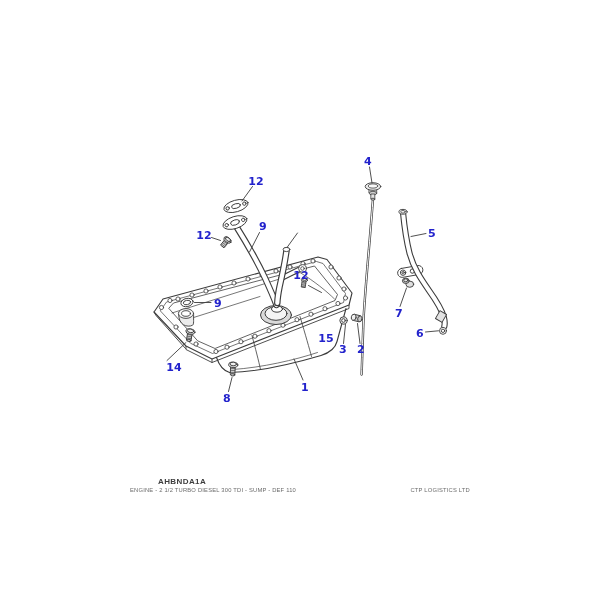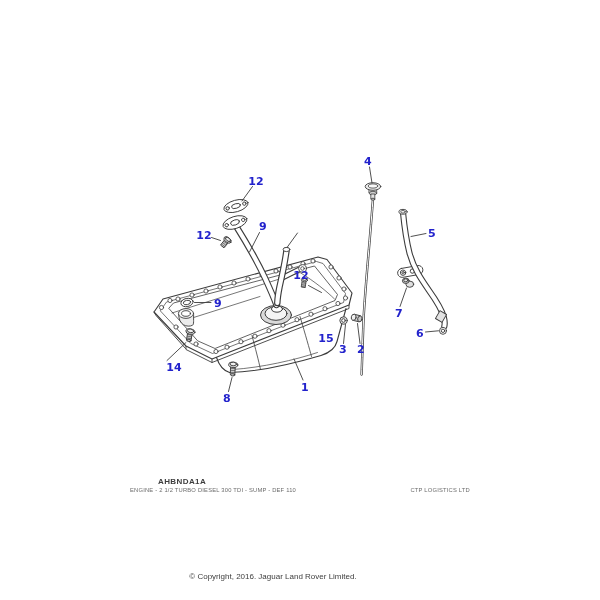--- a/index.html
+++ b/index.html
@@ -249,14 +249,13 @@
   <div class="callout" style="left: 204px; top: 235px; color: rgb(34, 34, 204);">12</div>
   <div class="callout" style="left: 301px; top: 227px; color: rgb(34, 34, 204); margin-top: 48px;">12</div>
   <div class="callout" style="left: 218px; top: 303px; color: rgb(34, 34, 204);">9</div>
   <div class="callout" style="left: 162px; top: 367px; color: rgb(34, 34, 204); margin-left: 12px;">14</div>
   <div class="callout" style="left: 326px; top: 314px; color: rgb(34, 34, 204); margin-top: 24px;">15</div>
 
   <div class="doc-code">AHBNDA1A</div>
   <div class="doc-desc">ENGINE - 2 1/2 TURBO DIESEL 300 TDI - SUMP - DEF 110</div>
   <div class="doc-vendor">CTP LOGISTICS LTD</div>
 
-  <div class="copyright">© Copyright, 2016. Jaguar Land Rover Limited.</div>
 </div>
 
 </body></html>

